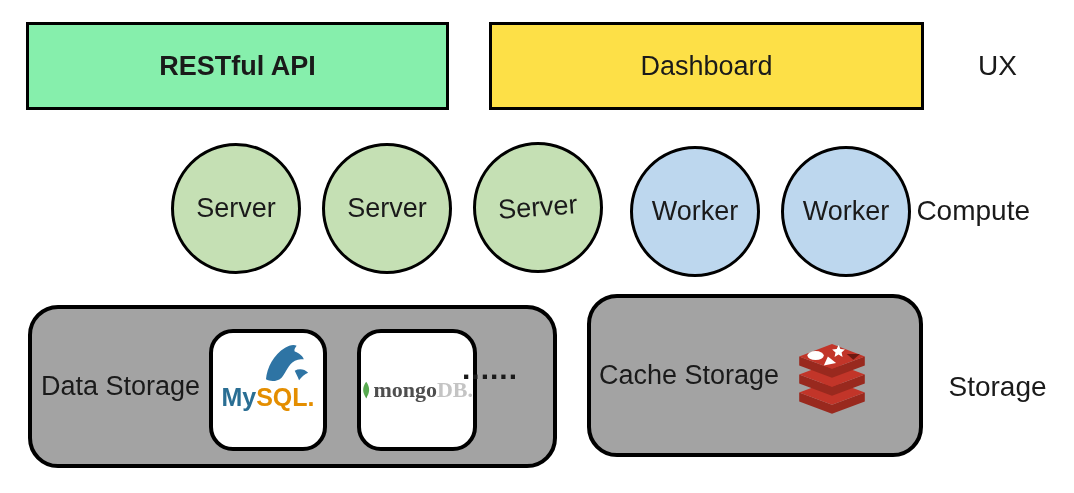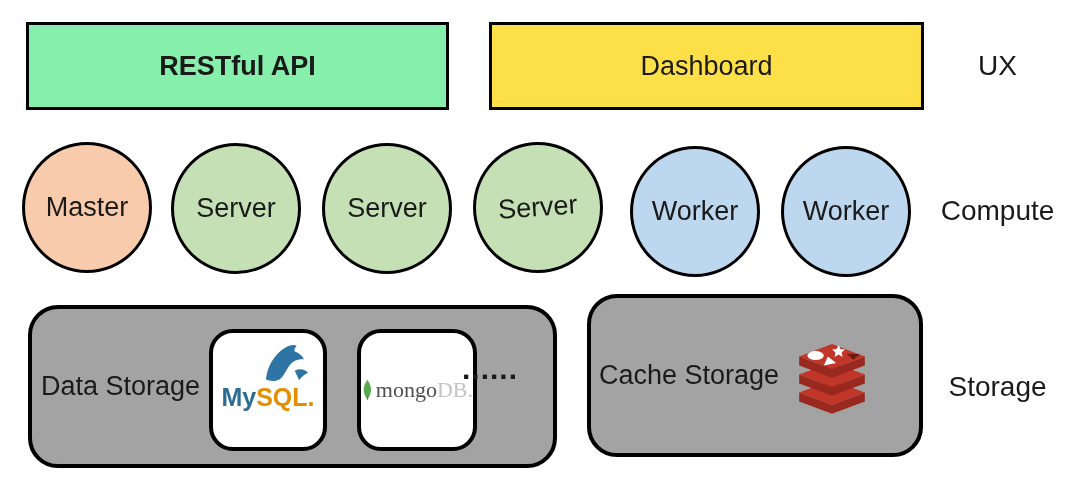--- a/index.html
+++ b/index.html
@@ -27,21 +27,21 @@
   .box-dashboard{ left: 489px; top: 22px; width: 435px; height: 88px; }
 
   
   .side-label {
     display: flex;
     align-items: center;
     justify-content: center;
     font-size: 28px;
   }
   .side-ux      { left: 925px; top: 22px;  width: 145px; height: 88px; }
-  .side-compute { left: 925px; top: 146px; width: 145px; height: 130px; }
+  .side-compute { left: 885px; top: 146px; width: 145px; height: 130px; justify-content: flex-end; }
   .side-storage { left: 925px; top: 305px; width: 145px; height: 163px; }
 
   
   .node {
     box-sizing: border-box;
     width: 130px; height: 131px;
     border: 3px solid #000;
     border-radius: 50%;
     display: flex;
     align-items: center;
@@ -78,21 +78,21 @@
   .logo-tile {
     position: absolute;
     box-sizing: border-box;
     border: 4px solid #000;
     border-radius: 24px;
     background: #fff;
     top: 20px;
     height: 122px;
   }
   .tile-mysql { left: 177px; width: 118px; }
-  .tile-mongo { left: 325px; width: 120px; }
+  .tile-mongo { left: 325px; width: 120px; font-weight: bold; }
 
   .mysql-logo-wrap { position: absolute; inset: 0; }
   .mysql-dolphin { position: absolute; top: 8px; right: 8px; }
   .mysql-wordmark {
     position: absolute; left: 0; right: 0; top: 50px;
     text-align: center;
     font-weight: bold;
     font-size: 25px;
     letter-spacing: 0px;
     white-space: nowrap;
@@ -124,23 +124,20 @@
   <div class="abs layer-box box-restful" style="background-color: #86efac; font-weight: bold;">
     <span>RESTful API</span>
   </div>
   <div class="abs layer-box box-dashboard" style="background-color: #fde047;">
     <span>Dashboard</span>
   </div>
   <div class="abs side-label side-ux">
     <span>UX</span>
   </div>
 
-  <div class="abs node node-0" style="background-color: rgb(248, 203, 173);">
-    <span class="node-label">Master</span>
-  </div>
   <div class="abs node node-1" style="background-color: rgb(197, 224, 180);">
     <span class="node-label">Server</span>
   </div>
   <div class="abs node node-2" style="background-color: rgb(197, 224, 180);">
     <span class="node-label">Server</span>
   </div>
   <div class="abs node node-3" style="background-color: rgb(197, 224, 180);">
     <span class="node-label">Server</span>
   </div>
   <div class="abs node node-4" style="background-color: rgb(189, 215, 238);">

